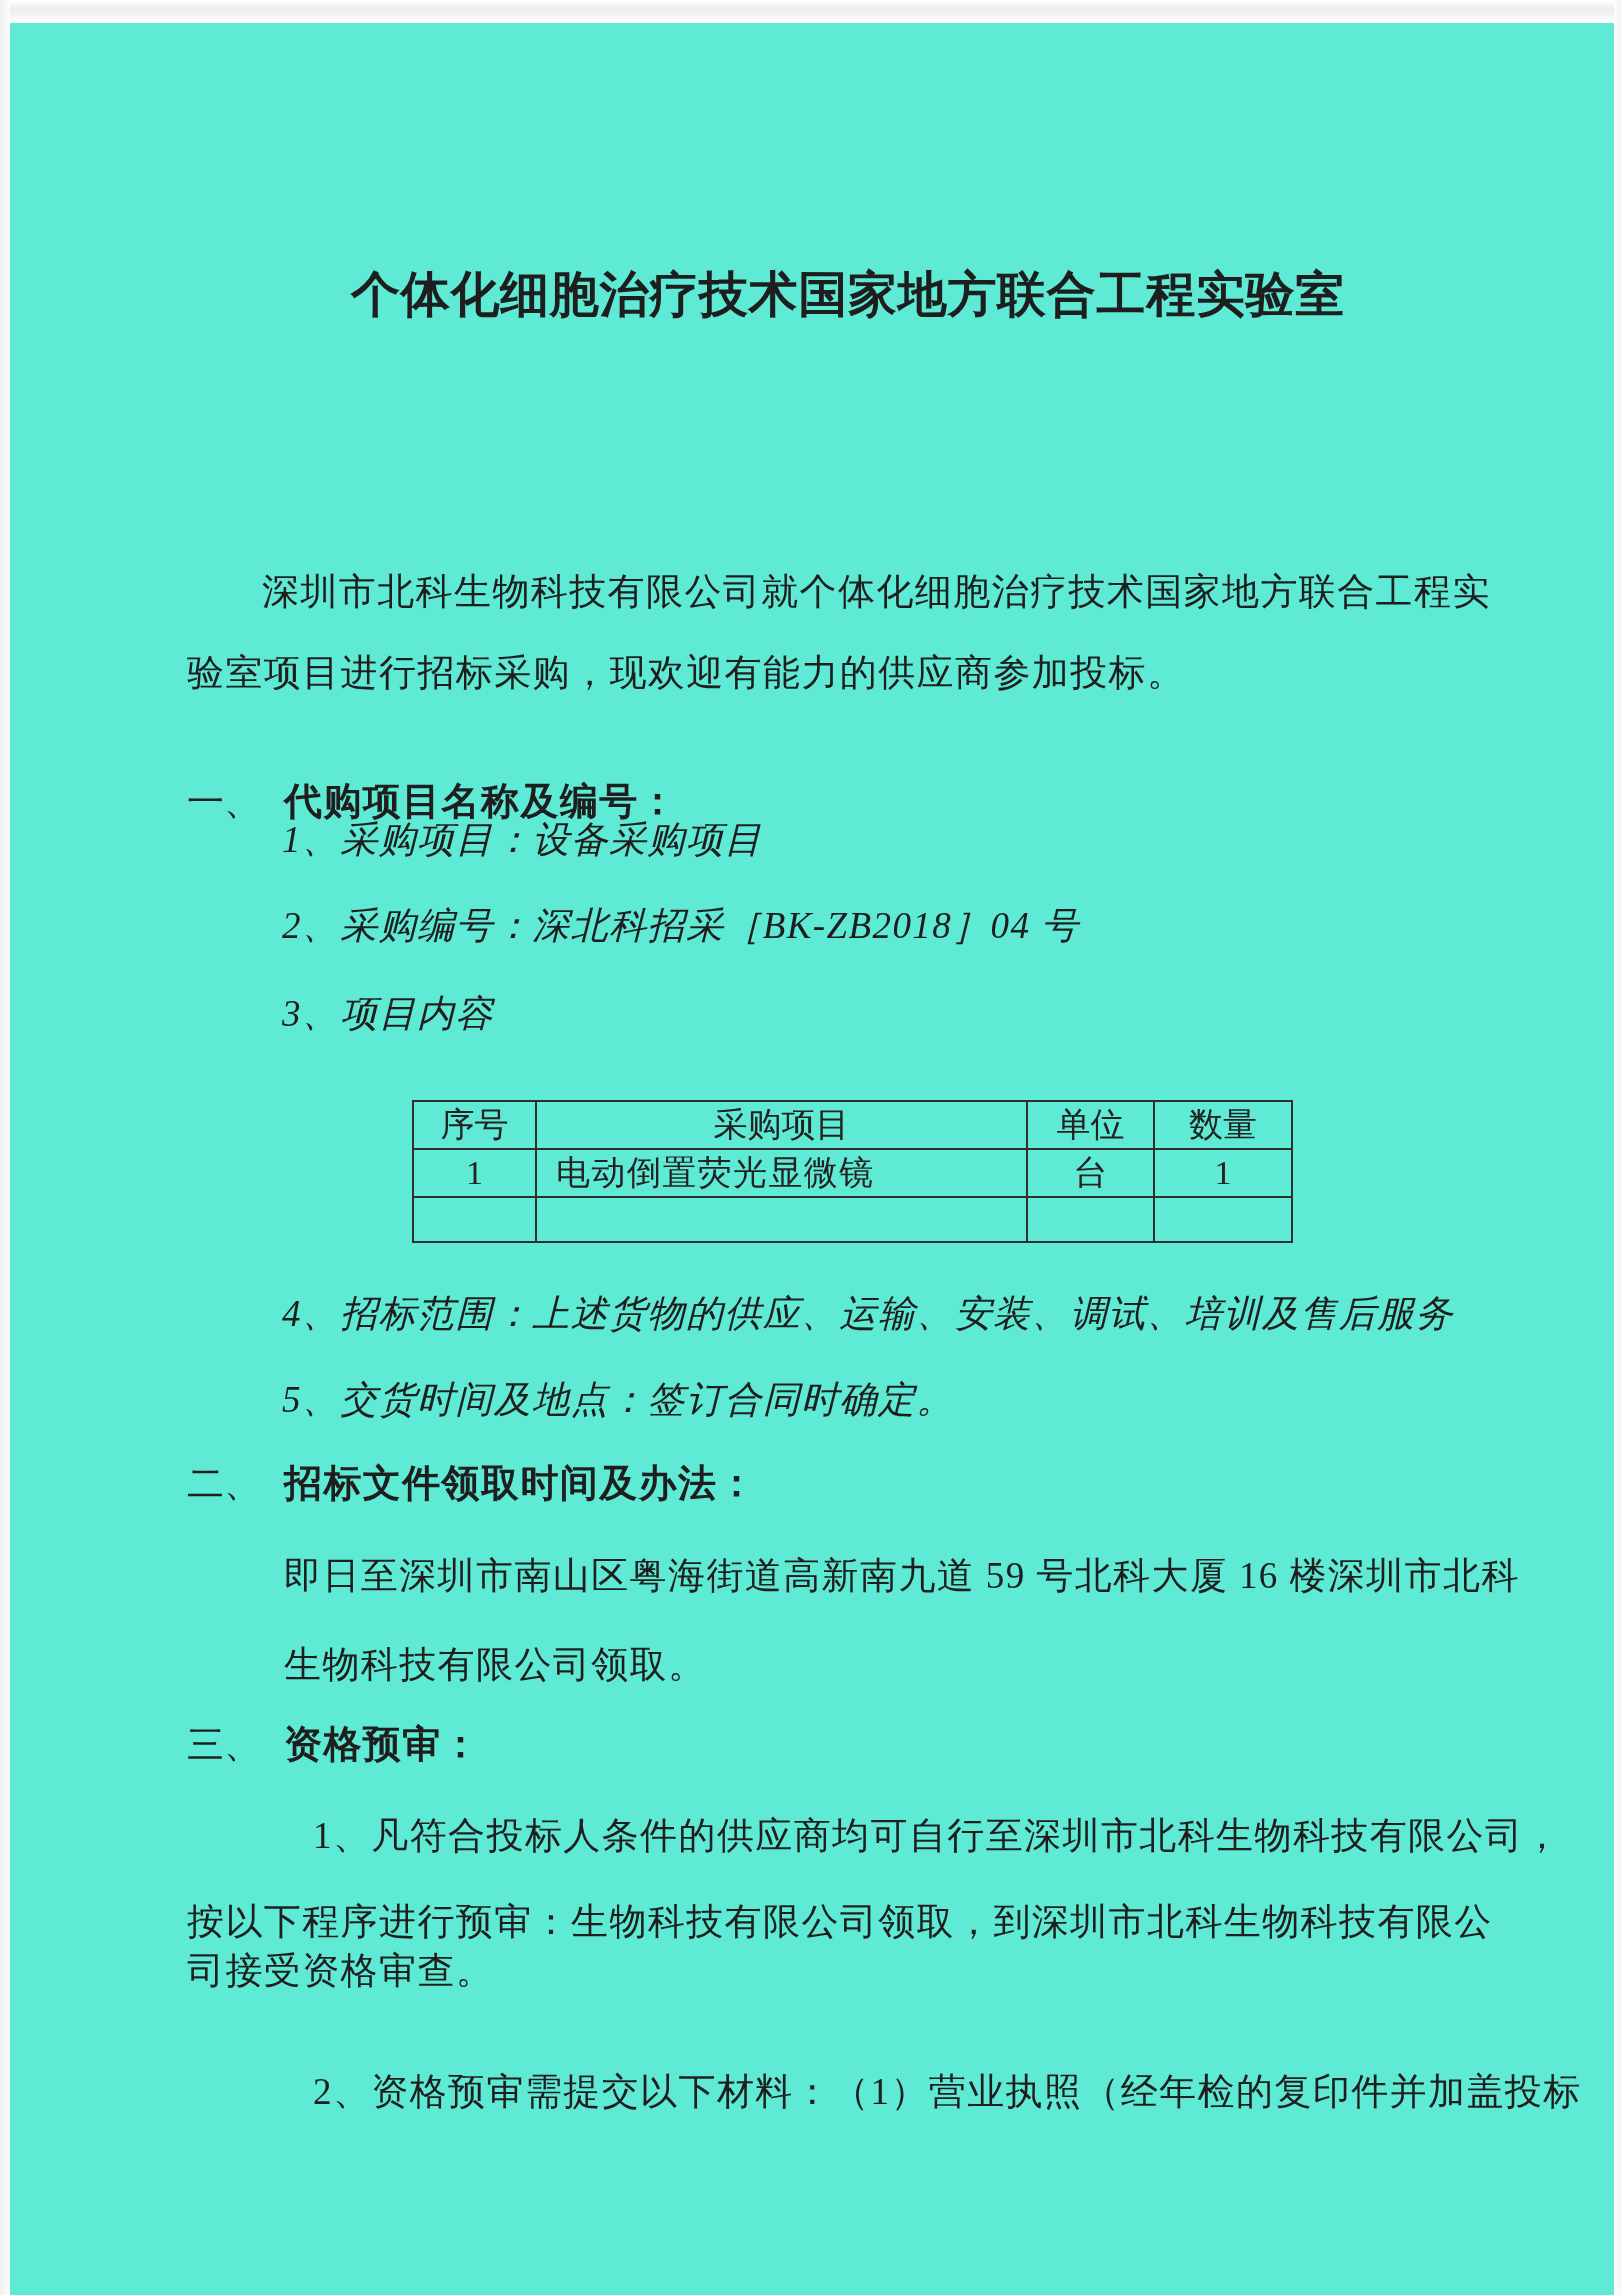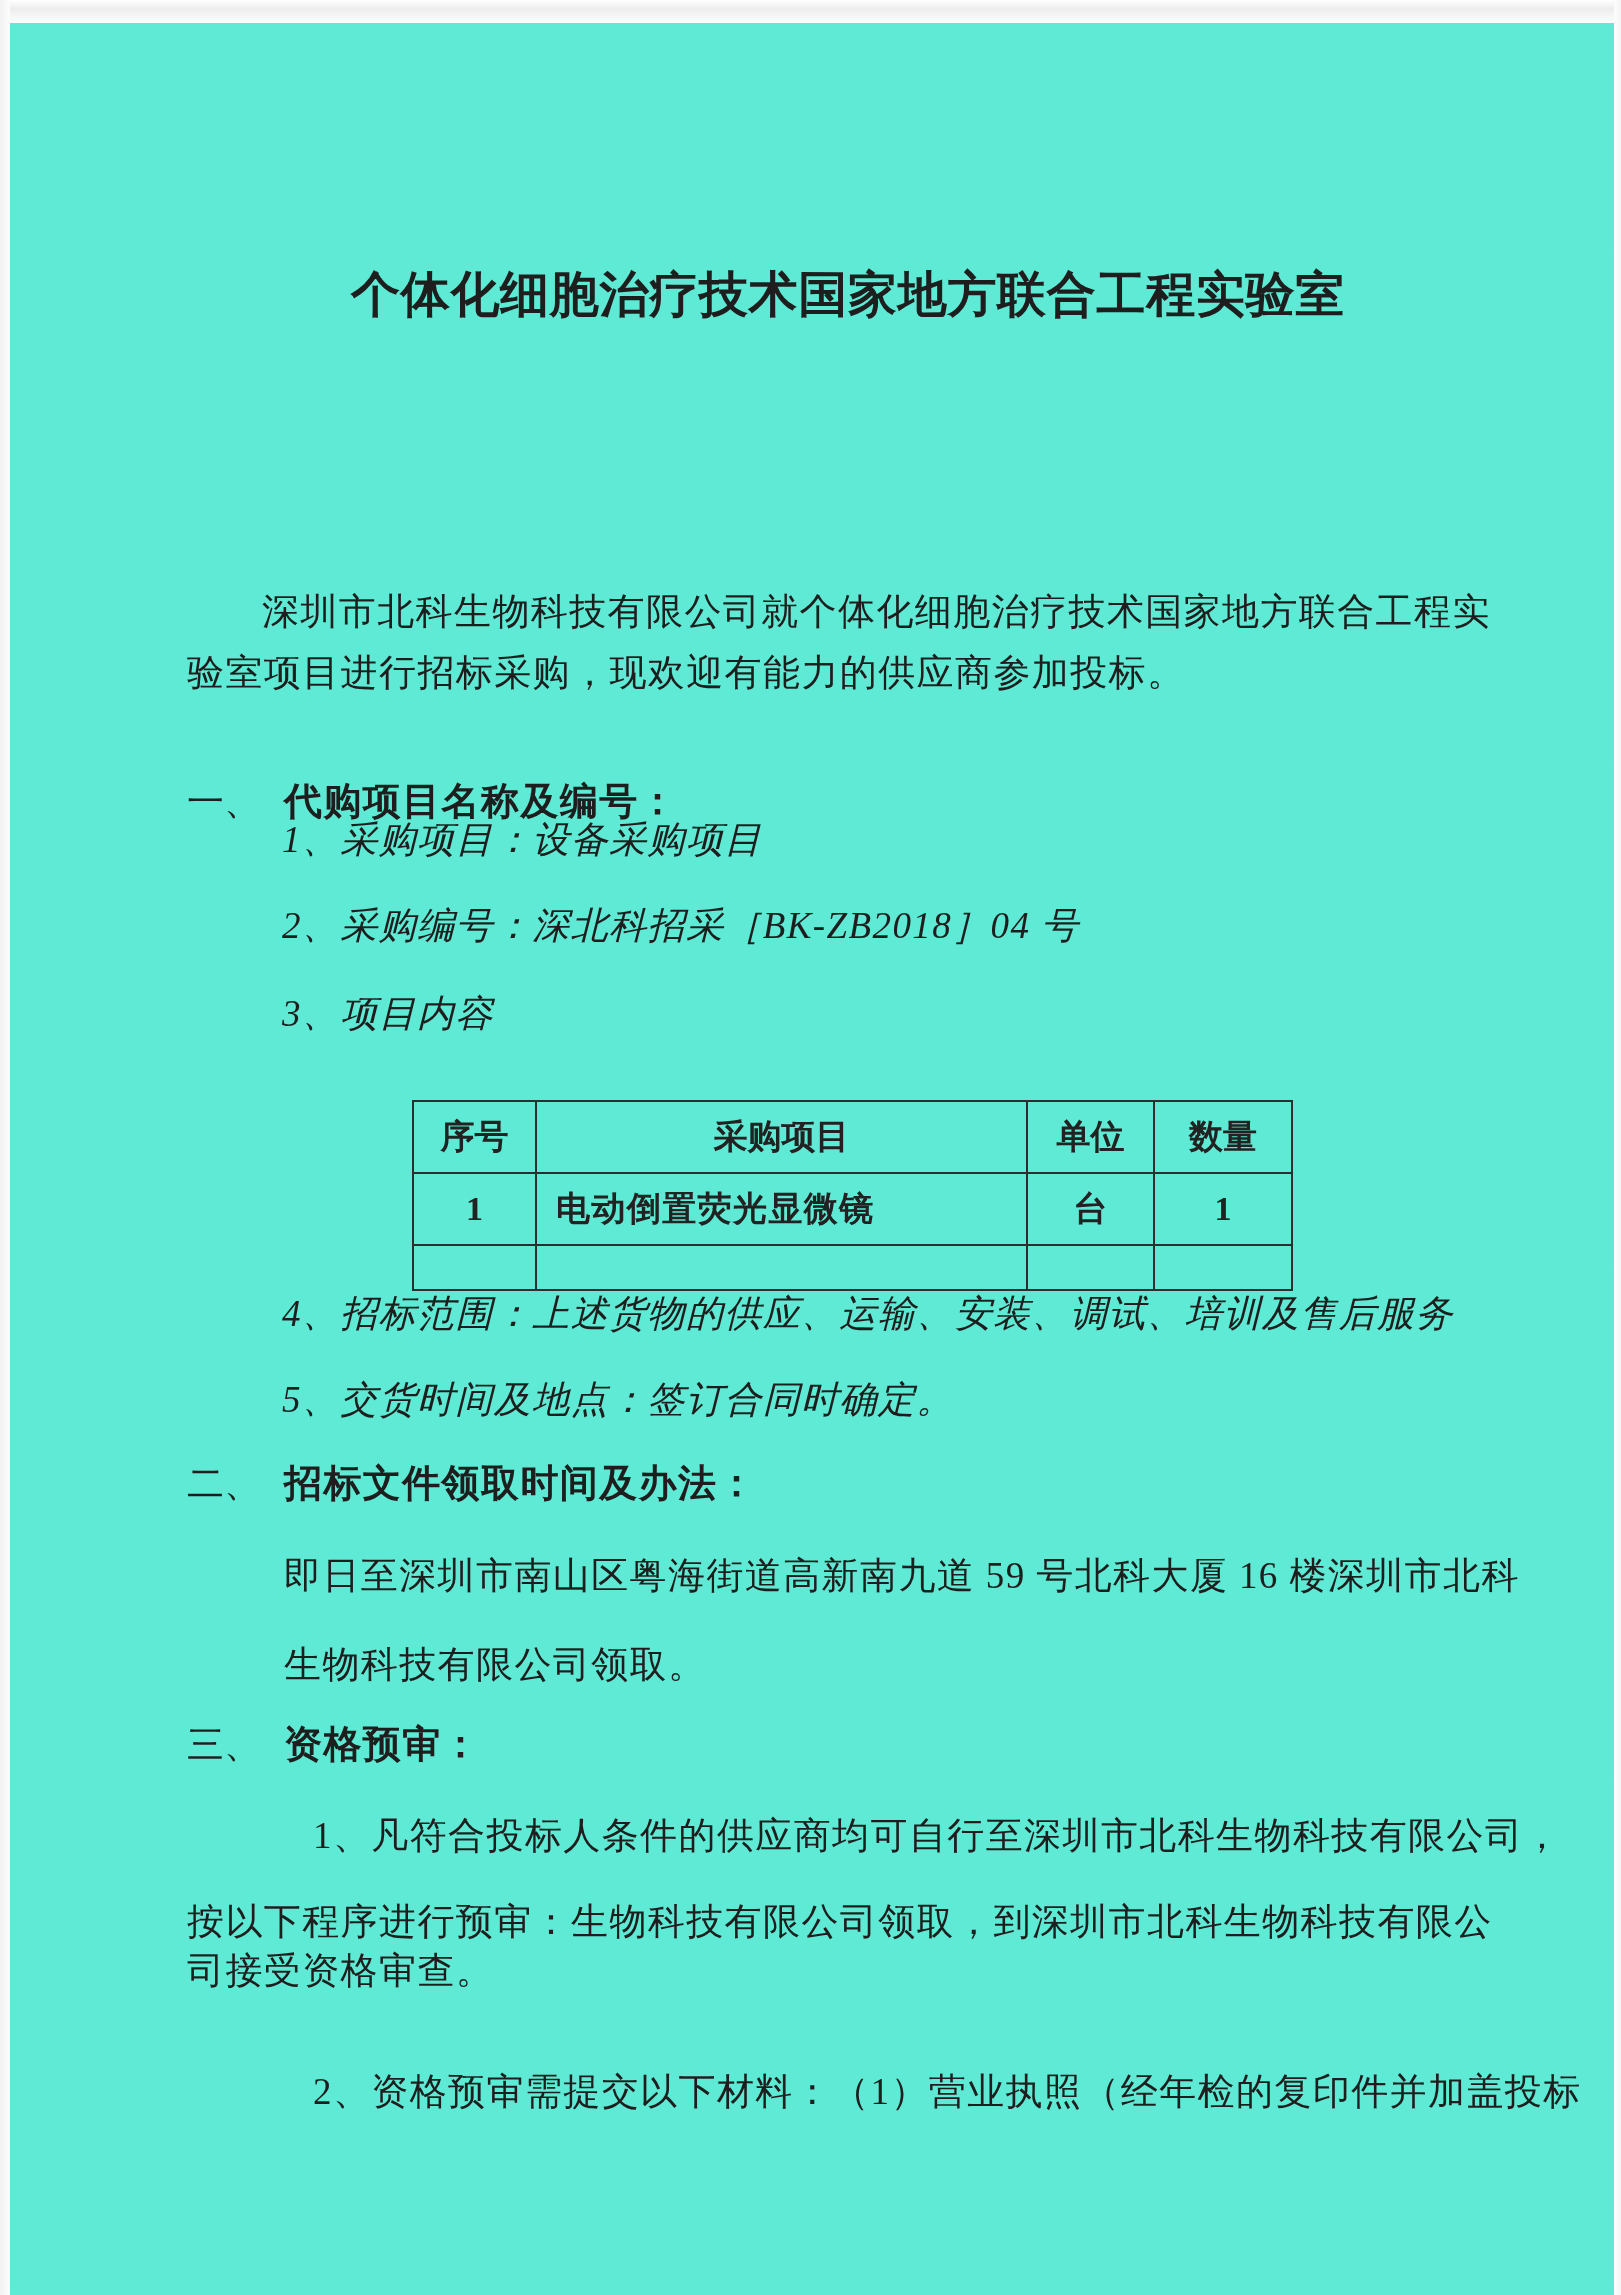--- a/index.html
+++ b/index.html
@@ -56,21 +56,20 @@
   .line {
     position: absolute;
     left: 0;
     font-size: 37px;
     line-height: 42px;
     letter-spacing: 1.4px;
     white-space: nowrap;
   }
   .indent-first {
     padding-left: 75px;
-    margin-top: 20px;
   }
   .item {
     left: 95px;
     font-style: italic;
   }
   .item-wide {
     left: 126px;
   }
   .hang {
     left: 97px;
@@ -94,22 +93,22 @@
     table-layout: fixed;
     font-size: 34px;
     color: #222;
   }
   .tbl th, .tbl td {
     border: 2px solid #2e2e2e;
     border-top-width: 2.7px;
     border-bottom-width: 2.7px;
     text-align: center;
     vertical-align: middle;
-    font-weight: 700;
-    padding: 12px;
+    font-weight: 400;
+    padding: 0;
     overflow: hidden;
   }
   .tbl .row-header { height: 48px; }
   .tbl .row-data   { height: 48px; }
   .tbl .row-empty  { height: 45px; }
   .tbl td.cell-name {
     text-align: left;
     padding-left: 19px;
     letter-spacing: 1.4px;
   }

